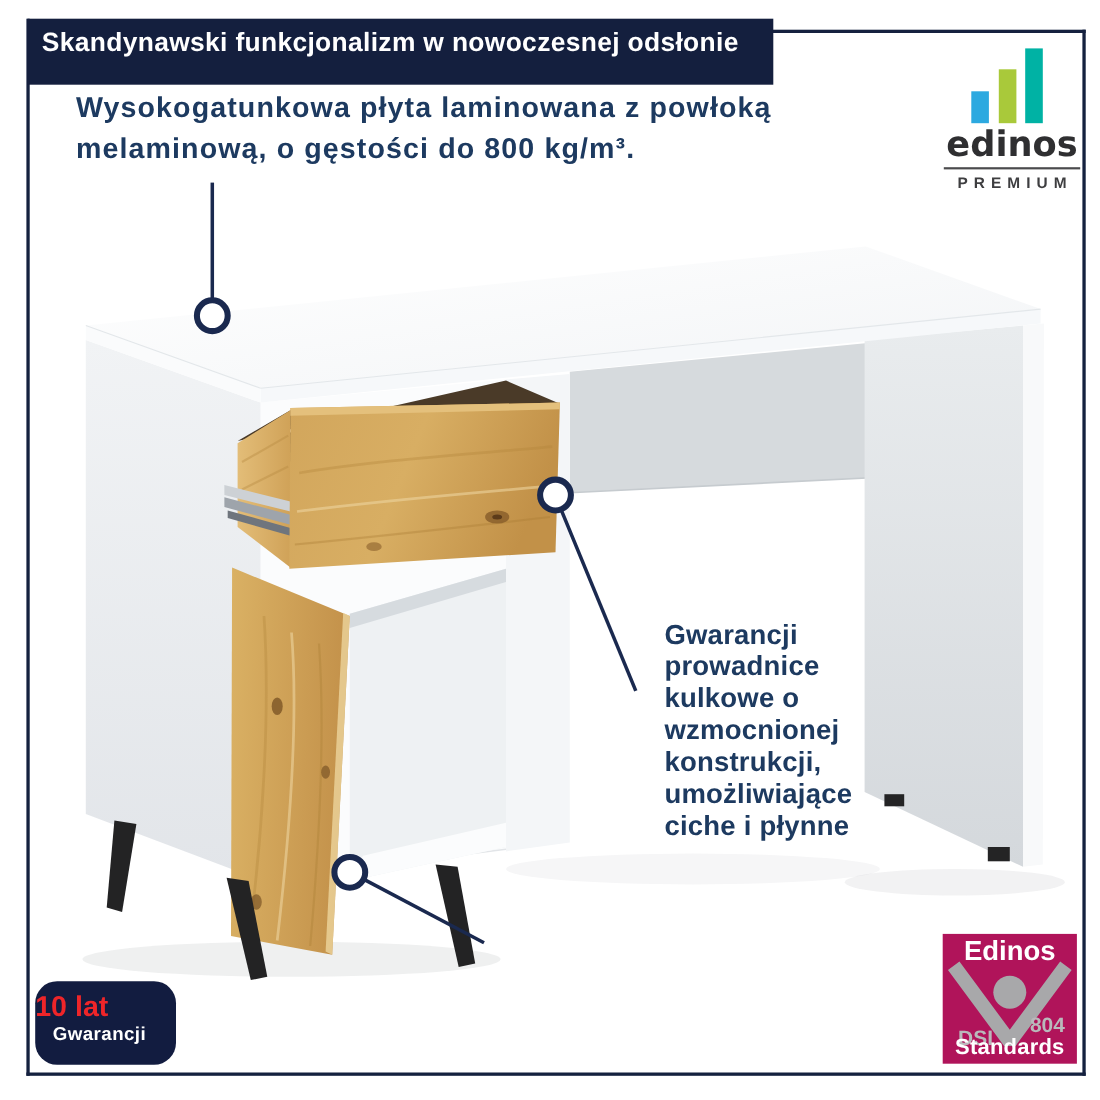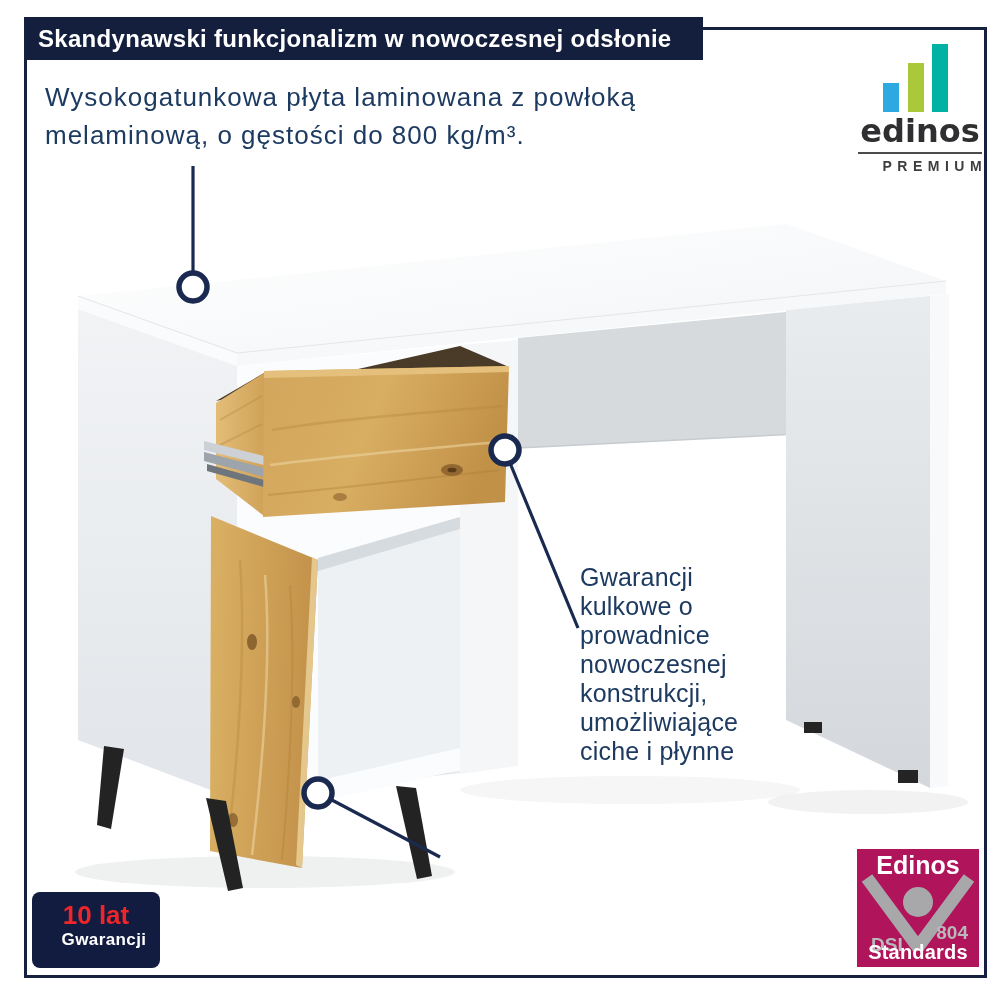--- a/index.html
+++ b/index.html
@@ -5,43 +5,43 @@
   html,body{margin:0;padding:0;background:#ffffff;}
   .page{position:relative;width:1000px;height:1000px;background:#ffffff;overflow:hidden;
         font-family:"Liberation Sans",sans-serif;}
   
   .frame{position:absolute;background:#15213f;}
   .frame-left{left:24px;top:17px;width:3px;height:961px;}
   .frame-right{left:984px;top:27px;width:3px;height:951px;}
   .frame-bottom{left:24px;top:975px;width:963px;height:3px;}
   .frame-topright{left:700px;top:27px;width:287px;height:3px;}
   
-  .banner{position:absolute;left:25px;top:17px;width:678px;height:43px;background:#141f3e;
+  .banner{position:absolute;left:25px;top:17px;width:678px;height:60px;background:#141f3e;
           color:#ffffff;font-weight:bold;font-size:24px;line-height:43px;padding-left:13px;
           box-sizing:border-box;letter-spacing:.3px;white-space:nowrap;overflow:hidden;}
   
-  .ann{position:absolute;color:#1d3a60;font-weight:normal;}
+  .ann{position:absolute;color:#1d3a60;font-weight:bold;margin-left:24px;}
   .ann-material{left:45px;top:78px;font-size:26px;line-height:38px;letter-spacing:1px;}
   .ann-slides{left:580px;top:563px;font-size:25px;line-height:29px;letter-spacing:.2px;}
   .ann-edges{left:302px;top:851px;font-size:25px;line-height:29px;letter-spacing:.2px;}
   .ann div{white-space:nowrap;}
   
   .illu{position:absolute;left:0;top:0;width:1000px;height:1000px;}
   
   .plogo{position:absolute;left:855px;top:40px;width:130px;height:100px;}
   .plogo-bars{position:absolute;left:0;top:0;width:130px;height:74px;}
   .plogo-brand{position:absolute;left:0;top:74px;width:130px;text-align:center;
                font-family:"DejaVu Sans",sans-serif;font-weight:bold;font-size:32px;
                color:#2f2f31;line-height:34px;}
   .plogo-divider{position:absolute;left:3px;top:112px;width:124px;height:2px;background:#4b4b4d;}
-  .plogo-tier{position:absolute;left:12px;top:118px;width:130px;text-align:center;font-weight:bold;
+  .plogo-tier{position:absolute;left:0;top:118px;width:130px;text-align:center;font-weight:bold;
               font-size:14px;letter-spacing:5.5px;color:#3e3e40;text-indent:5.5px;}
   
   .wbadge{position:absolute;left:32px;top:892px;width:128px;height:76px;background:#121c40;
-          border-radius:8px;text-align:center;}
+          border-radius:20px;}
   .wbadge-duration{margin-top:9px;font-weight:bold;font-size:26px;color:#ee2529;line-height:28px;}
   .wbadge-label{font-weight:bold;font-size:17px;color:#ffffff;line-height:22px;letter-spacing:.4px;margin-left:16px;}
   
   .sbadge{position:absolute;left:857px;top:849px;width:122px;height:118px;background:#b0145a;}
   .sbadge-brand{position:absolute;left:0;top:2px;width:122px;text-align:center;color:#ffffff;
                 font-weight:bold;font-size:25px;}
   .sbadge-icon{position:absolute;left:0;top:22px;width:122px;height:80px;}
   .sbadge-codes{position:absolute;left:0;top:73px;width:122px;color:#b9b9bb;font-weight:bold;
                 font-size:19px;}
   .sbadge-code-left{position:absolute;left:14px;top:12px;}
@@ -171,23 +171,23 @@
 
     <g fill="#ffffff" stroke="#1a294f" stroke-width="5.5">
       <circle cx="193" cy="287" r="14"></circle>
       <circle cx="505" cy="450" r="14"></circle>
       <circle cx="318" cy="793" r="14"></circle>
     </g>
   </svg>
 
   <div class="ann ann-slides">
     <div>Gwarancji</div>
+    <div>prowadnice</div>
     <div>kulkowe o</div>
-    <div>prowadnice</div>
-    <div>nowoczesnej</div>
+    <div>wzmocnionej</div>
     <div>konstrukcji,</div>
     <div>umożliwiające</div>
     <div>ciche i płynne</div>
   </div>
 
 
   <div class="plogo">
     <svg class="plogo-bars" viewBox="0 0 130 74">
       <rect x="28" y="43" width="16" height="29" fill="#2ca9e0"></rect>
       <rect x="53" y="23" width="16" height="49" fill="#a9c93a"></rect>

